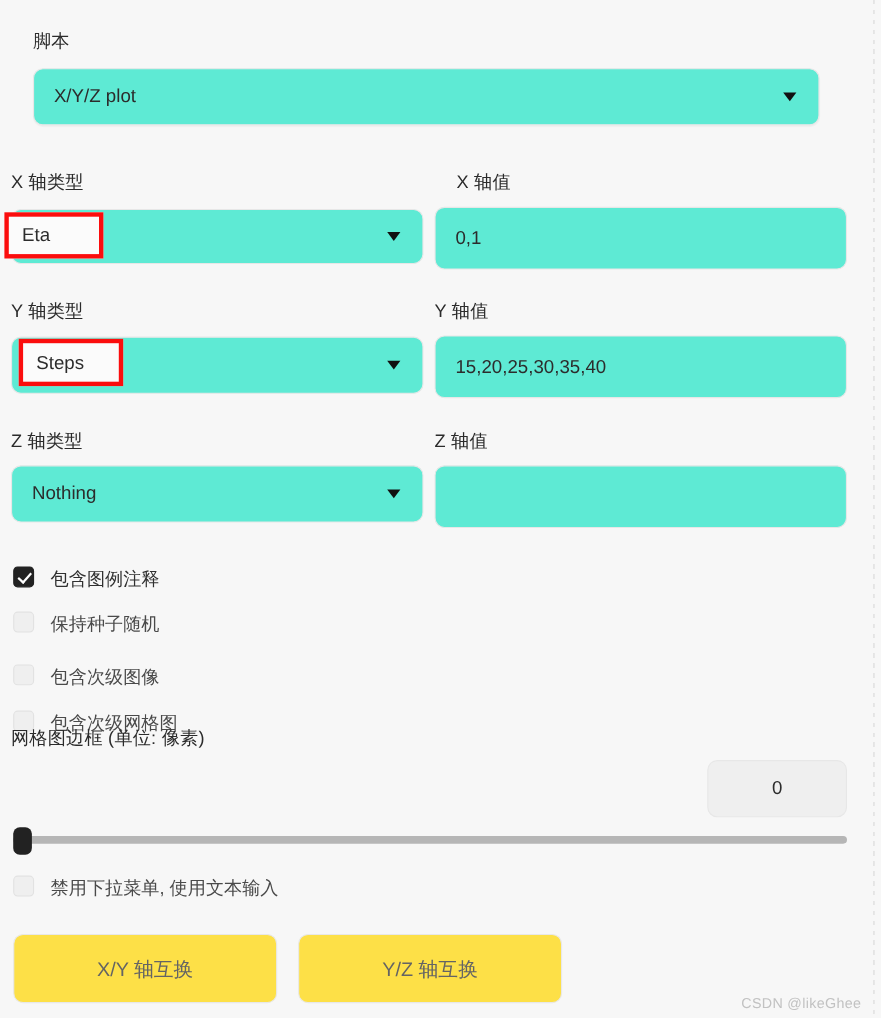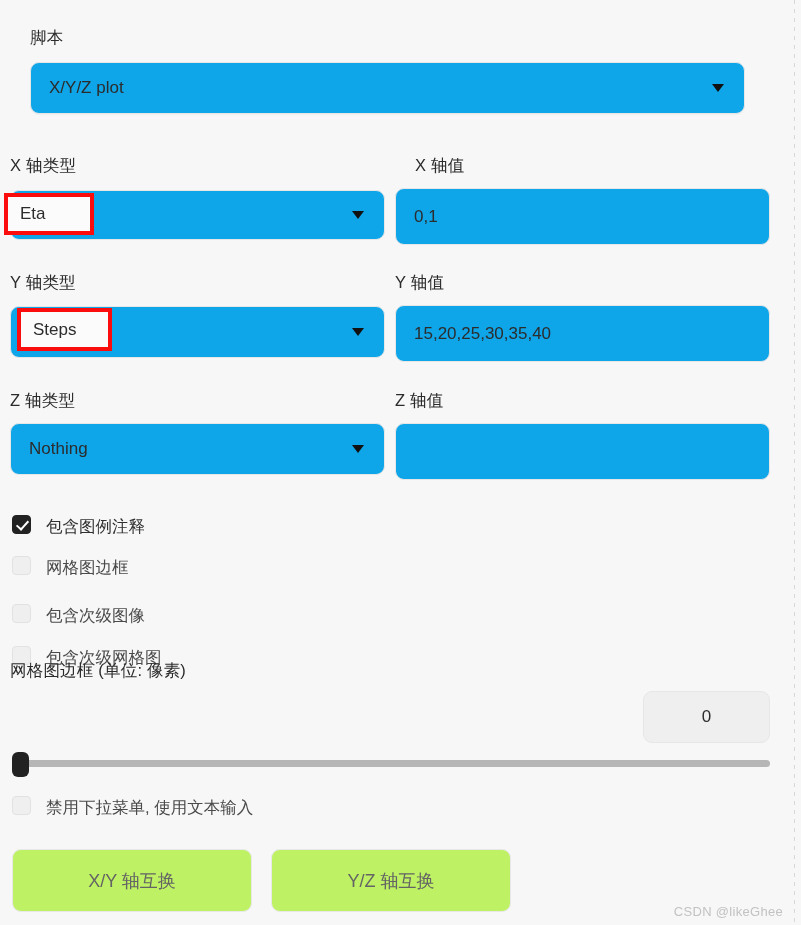--- a/index.html
+++ b/index.html
@@ -26,21 +26,21 @@
   .field-label {
     position: absolute;
     font-size: 16.5px;
     color: #2b2b2b;
     letter-spacing: 0.2px;
     white-space: nowrap;
   }
 
   .control {
     position: absolute;
-    background: #0ea5e9;
+    background: #5eead4;
     border: 1px solid #e7e7e7;
     border-radius: 9px;
   }
   .control.with-shadow {
     box-shadow: 0 1px 1px rgba(0,0,0,0.035);
   }
   .control .ctl-text {
     position: absolute;
     left: 18px;
     top: 50%;
@@ -136,21 +136,21 @@
   .slider-thumb {
     position: absolute;
     left: 0; top: 0;
     width: 17px; height: 25px;
     background: #222222;
     border-radius: 6px;
   }
 
   .action-btn {
     position: absolute;
-    background: #bef264;
+    background: #fde047;
     border: 1px solid #e8e8e8;
     border-radius: 9px;
     display: flex;
     align-items: center;
     justify-content: center;
   }
   .action-btn .btn-text {
     font-size: 18px;
     color: #646464;
     white-space: nowrap;
@@ -218,21 +218,21 @@
     <span class="ctl-text"></span>
   </div>
 
   <div class="check-row" style="left:12px; top:515px; width:400px;">
     <span class="checkbox checked"></span>
     <span class="check-label">包含图例注释</span>
   </div>
 
   <div class="check-row" style="left:12px; top:556px; width:400px;">
     <span class="checkbox"></span>
-    <span class="check-label dim">网格图边框</span>
+    <span class="check-label dim">保持种子随机</span>
   </div>
 
   <div class="check-row" style="left:12px; top:604px; width:400px;">
     <span class="checkbox"></span>
     <span class="check-label dim">包含次级图像</span>
   </div>
 
   <div class="check-row" style="left:12px; top:646px; width:400px;">
     <span class="checkbox"></span>
     <span class="check-label dim">包含次级网格图</span>

